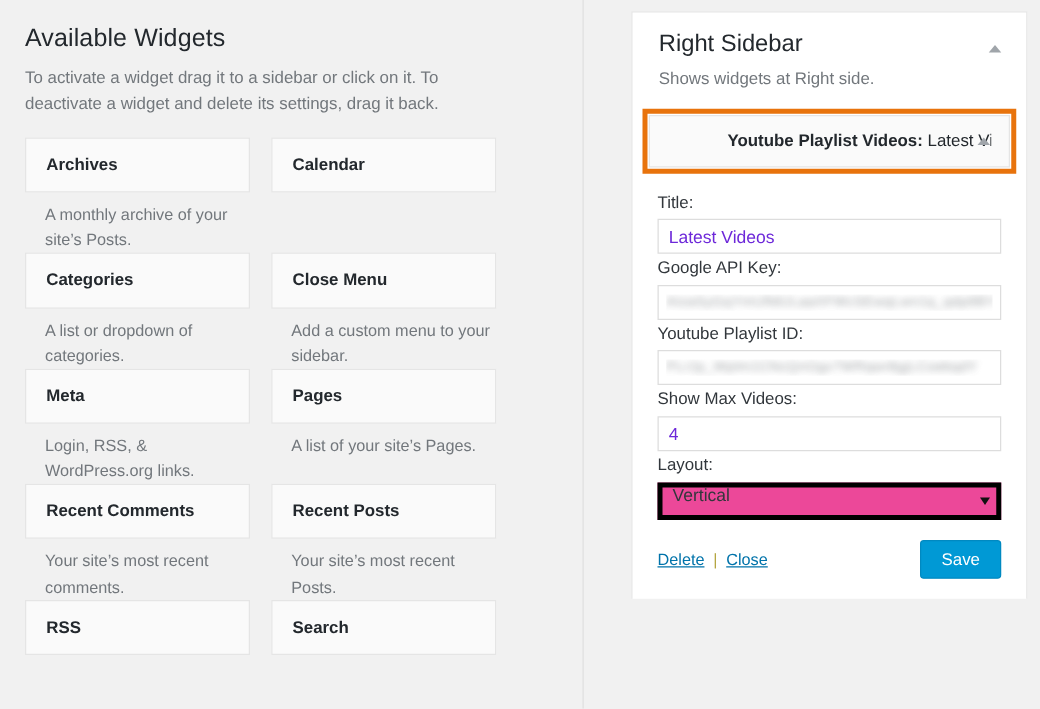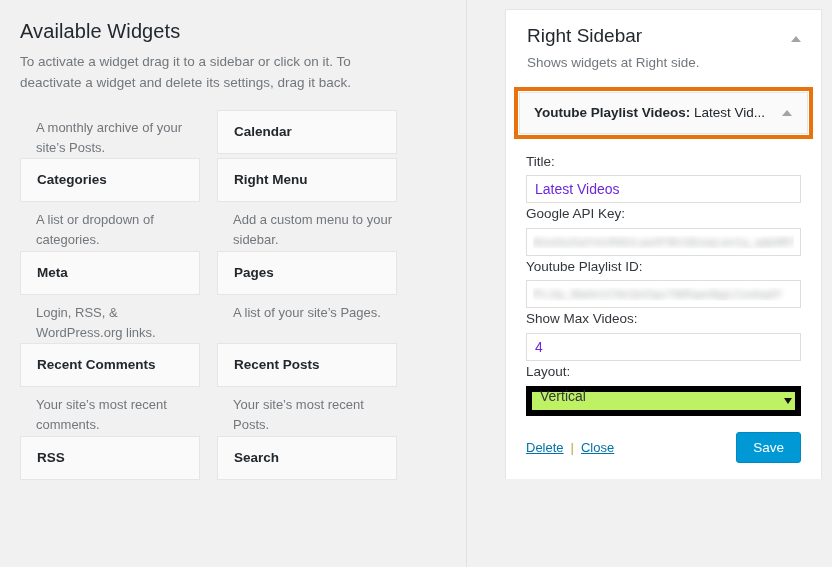--- a/index.html
+++ b/index.html
@@ -163,21 +163,21 @@
     cursor: pointer;
   }
 
   #widget-header-text {
     font-size: 13.5px;
     color: #23282d;
     line-height: 1.2;
     white-space: nowrap;
     overflow: hidden;
   }
-  #widget-header-name { font-weight: bold; }
+  #widget-header-name { font-weight: bold; margin-left: 48px; }
   #widget-header-value { font-weight: normal; }
 
   #widget-header-toggle {
     position: absolute;
     right: 12px; top: 50%;
     transform: translateY(-50%);
     width: 16px; height: 16px;
     display: flex; align-items: center; justify-content: center;
     cursor: pointer;
   }
@@ -234,22 +234,22 @@
     filter: blur(3px);
     opacity: .85;
     letter-spacing: .4px;
   }
 
   .select-wrap { position: relative; }
 
   .select-input {
     width: 100%;
     height: 30px;
-    border: 6px solid #000000;
-    background: #bef264;
+    border: 4px solid #000000;
+    background: #ec4899;
     padding: 3px 26px 13px 8px;
     font-family: "Liberation Sans", sans-serif;
     font-size: 14px;
     color: #32373c;
     display: flex;
     align-items: center;
     cursor: pointer;
   }
 
   .select-arrow {
@@ -308,36 +308,39 @@
 </head>
 <body>
 
 <div id="left-column">
   <h1 id="available-widgets-title">Available Widgets</h1>
 
   <p id="available-widgets-desc">To activate a widget drag it to a sidebar or click on it. To deactivate a widget and delete its settings, drag it back.</p>
 
   <div id="widget-grid">
       <div class="widget-cell">
+        <div class="widget-card">
+          <div class="widget-card-title">Archives</div>
+        </div>
         <div class="widget-desc">A monthly archive of your site’s Posts.</div>
       </div>
       <div class="widget-cell">
         <div class="widget-card">
           <div class="widget-card-title">Calendar</div>
         </div>
       </div>
       <div class="widget-cell">
         <div class="widget-card">
           <div class="widget-card-title">Categories</div>
         </div>
         <div class="widget-desc">A list or dropdown of categories.</div>
       </div>
       <div class="widget-cell">
         <div class="widget-card">
-          <div class="widget-card-title">Right Menu</div>
+          <div class="widget-card-title">Close Menu</div>
         </div>
         <div class="widget-desc">Add a custom menu to your sidebar.</div>
       </div>
       <div class="widget-cell">
         <div class="widget-card">
           <div class="widget-card-title">Meta</div>
         </div>
         <div class="widget-desc">Login, RSS, &amp; WordPress.org links.</div>
       </div>
       <div class="widget-cell">

